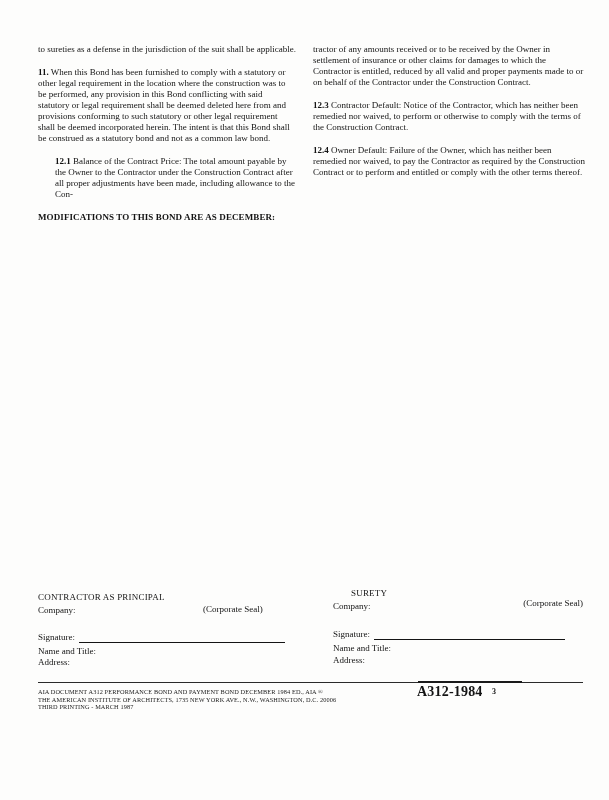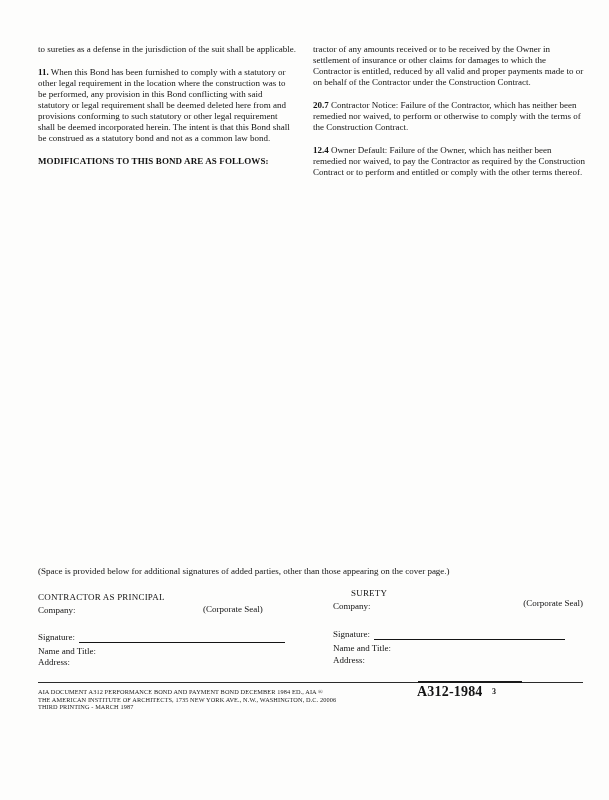--- a/index.html
+++ b/index.html
@@ -42,34 +42,34 @@
 
 <div class="page">
 
   <div class="col col-left">
     <p>to sureties as a defense in the jurisdiction of the suit shall be applicable.</p>
 
 
     <p><b class="num">11.</b> <span>When this Bond has been furnished to comply with a statutory or other legal requirement in the location where the construction was to be performed, any provision in this Bond conflicting with said statutory or legal requirement shall be deemed deleted here from and provisions conforming to such statutory or other legal requirement shall be deemed incorporated herein. The intent is that this Bond shall be construed as a statutory bond and not as a common law bond.</span></p>
 
 
+    <p class="hang"><b class="num">12.1</b> <span>Balance of the Contract Price: The total amount payable by the Owner to the Contractor under the Construction Contract after all proper adjustments have been made, including allowance to the Con-</span></p>
 
-    <p class="mods-heading">MODIFICATIONS TO THIS BOND ARE AS FOLLOWS:</p>
+    <p class="mods-heading">MODIFICATIONS TO THIS BOND ARE AS DECEMBER:</p>
   </div>
 
   <div class="col col-right">
     <p>tractor of any amounts received or to be received by the Owner in settlement of insurance or other claims for damages to which the Contractor is entitled, reduced by all valid and proper payments made to or on behalf of the Contractor under the Construction Contract.</p>
 
 
-    <p><b class="num">20.7</b> <span>Contractor Notice: Failure of the Contractor, which has neither been remedied nor waived, to perform or otherwise to comply with the terms of the Construction Contract.</span></p>
+    <p><b class="num">12.3</b> <span>Contractor Default: Notice of the Contractor, which has neither been remedied nor waived, to perform or otherwise to comply with the terms of the Construction Contract.</span></p>
 
     <p><b class="num">12.4</b> <span>Owner Default: Failure of the Owner, which has neither been remedied nor waived, to pay the Contractor as required by the Construction Contract or to perform and entitled or comply with the other terms thereof.</span></p>
   </div>
 
-  <div class="abs sig-note">(Space is provided below for additional signatures of added parties, other than those appearing on the cover page.)</div>
 
   <div class="abs caps-head" style="left:38px; top:592px;">CONTRACTOR AS PRINCIPAL</div>
   <div class="abs" style="left:38px; top:605px;">Company:</div>
   <div class="abs" style="left:203px; top:604px;">(Corporate Seal)</div>
 
   <div class="abs sig-row" style="left:38px; top:632px; width:247px;">
     <span>Signature:</span>
     <span class="sig-line"></span>
   </div>
   <div class="abs" style="left:38px; top:646px;">Name and Title:</div>

